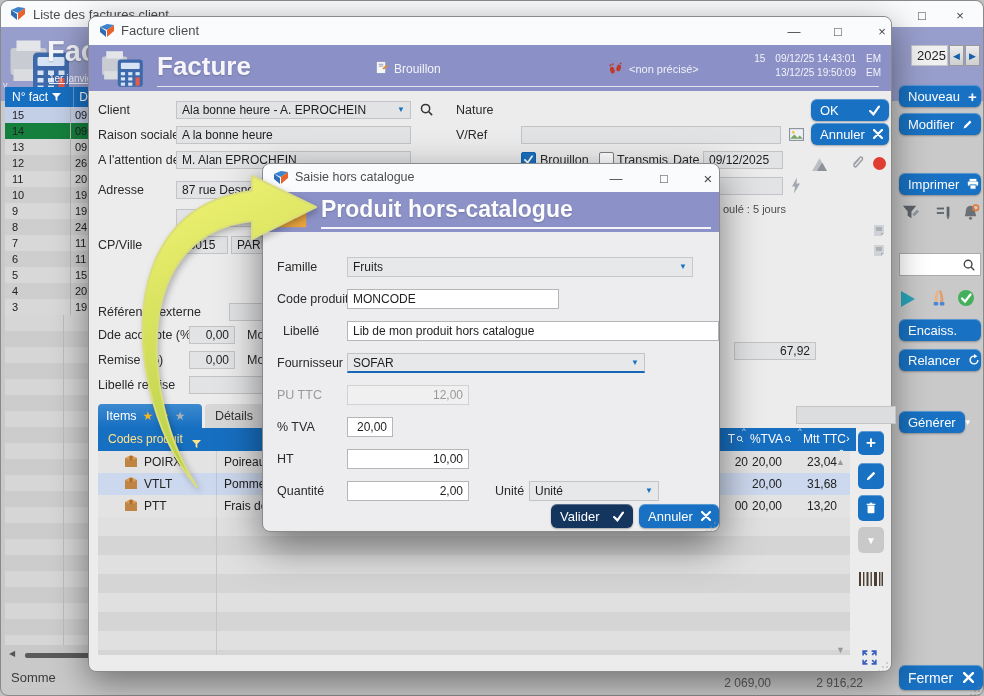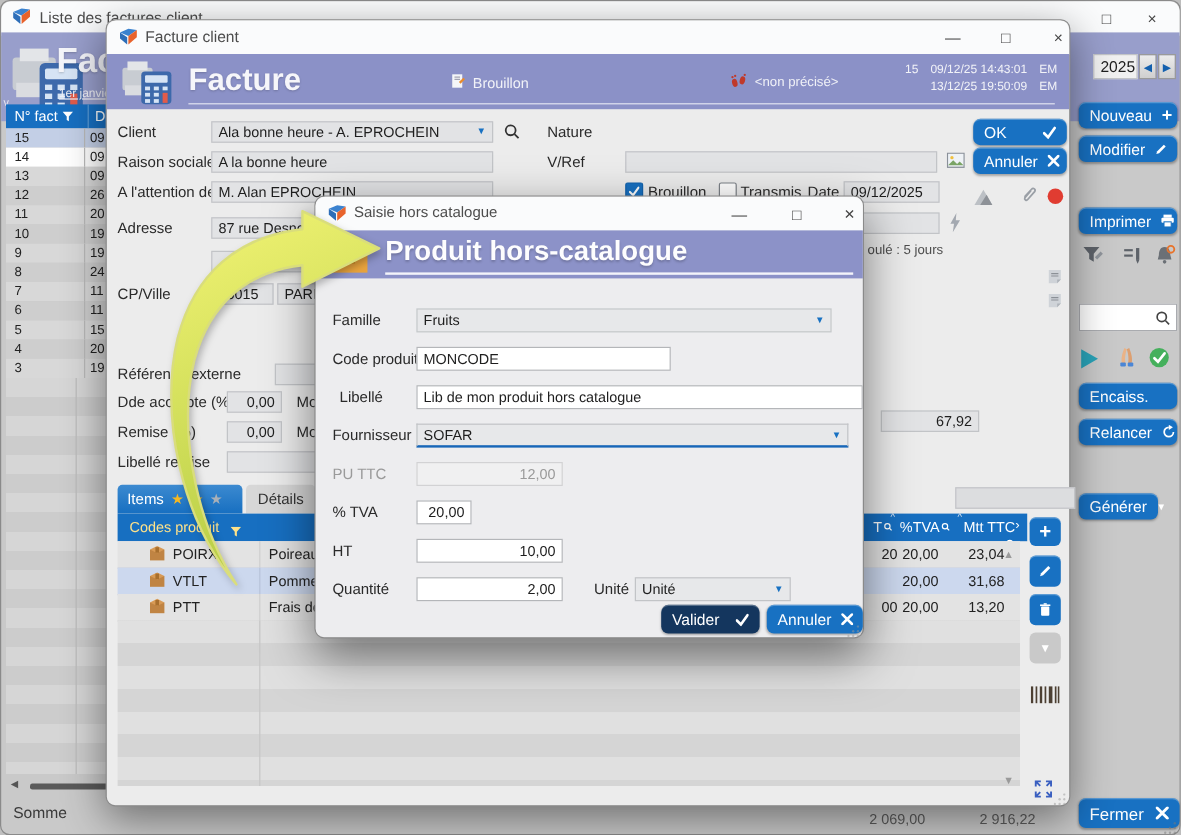--- a/index.html
+++ b/index.html
@@ -84,21 +84,21 @@
               <path d="M0 0 H10 L6 4.5 V9 L4 7.8 V4.5 Z" fill="#fff"></path>
             </svg>
           </span>
         <span style="margin-left:12px;border-left:1px solid #5b9bd6;padding-left:5px;height:100%;display:flex;align-items:center;">D</span>
       </div>
       <div class="abs" style="left:0;top:20px;width:100%;height:208px;">
         <div class="orow" style="top:0;background:#c3cfe6;">
             <span class="c1">15</span>
             <span class="c2">09</span>
           </div>
-        <div class="orow" style="top:16px;background:#ffffff;">
+        <div class="orow" style="top:16px;background:#15803d;">
             <span class="c1">14</span>
             <span class="c2">09</span>
           </div>
         <div class="orow" style="top:32px;background:#d8d8d8;">
             <span class="c1">13</span>
             <span class="c2">09</span>
           </div>
         <div class="orow" style="top:48px;background:#cecece;">
             <span class="c1">12</span>
             <span class="c2">26</span>
@@ -593,21 +593,21 @@
     <div class="f w" style="left:84px;top:125px;width:212px;height:20px;">
         <span>MONCODE</span>
       </div>
 
     <span class="lbl" style="left:20px;top:160px;">Libellé</span>
     <div class="f w" style="left:84px;top:157px;width:372px;height:20px;">
         <span>Lib de mon produit hors catalogue</span>
       </div>
 
     <span class="lbl" style="left:14px;top:192px;">Fournisseur</span>
-    <div class="f" style="left:84px;top:189px;width:360px;height:20px;background:#e7e8ea;border-bottom:2px solid #1766b8;">
+    <div class="f" style="left:84px;top:189px;width:298px;height:20px;background:#e7e8ea;border-bottom:2px solid #1766b8;">
         <span>SOFAR</span>
         <span class="dd">▼</span>
       </div>
 
     <span class="lbl" style="left:14px;top:224px;color:#9a9a9a;">PU TTC</span>
     <div class="f num dis" style="left:84px;top:221px;width:122px;height:20px;">
         <span>12,00</span>
       </div>
 
     <span class="lbl" style="left:14px;top:256px;">% TVA</span>

